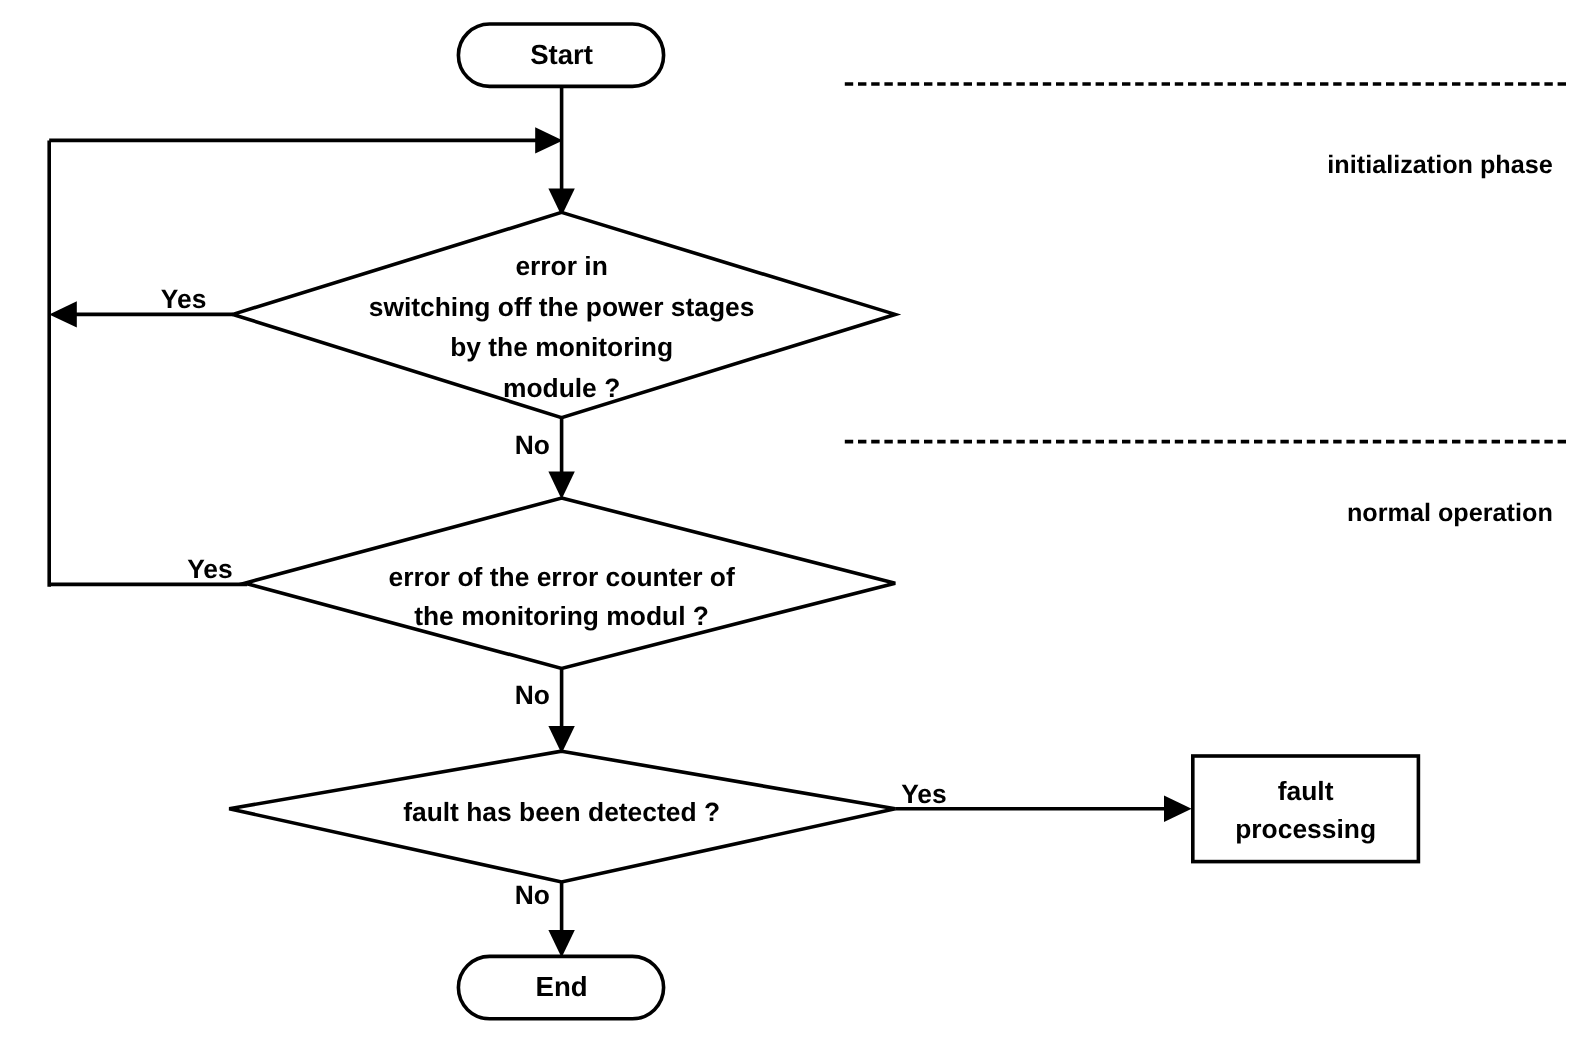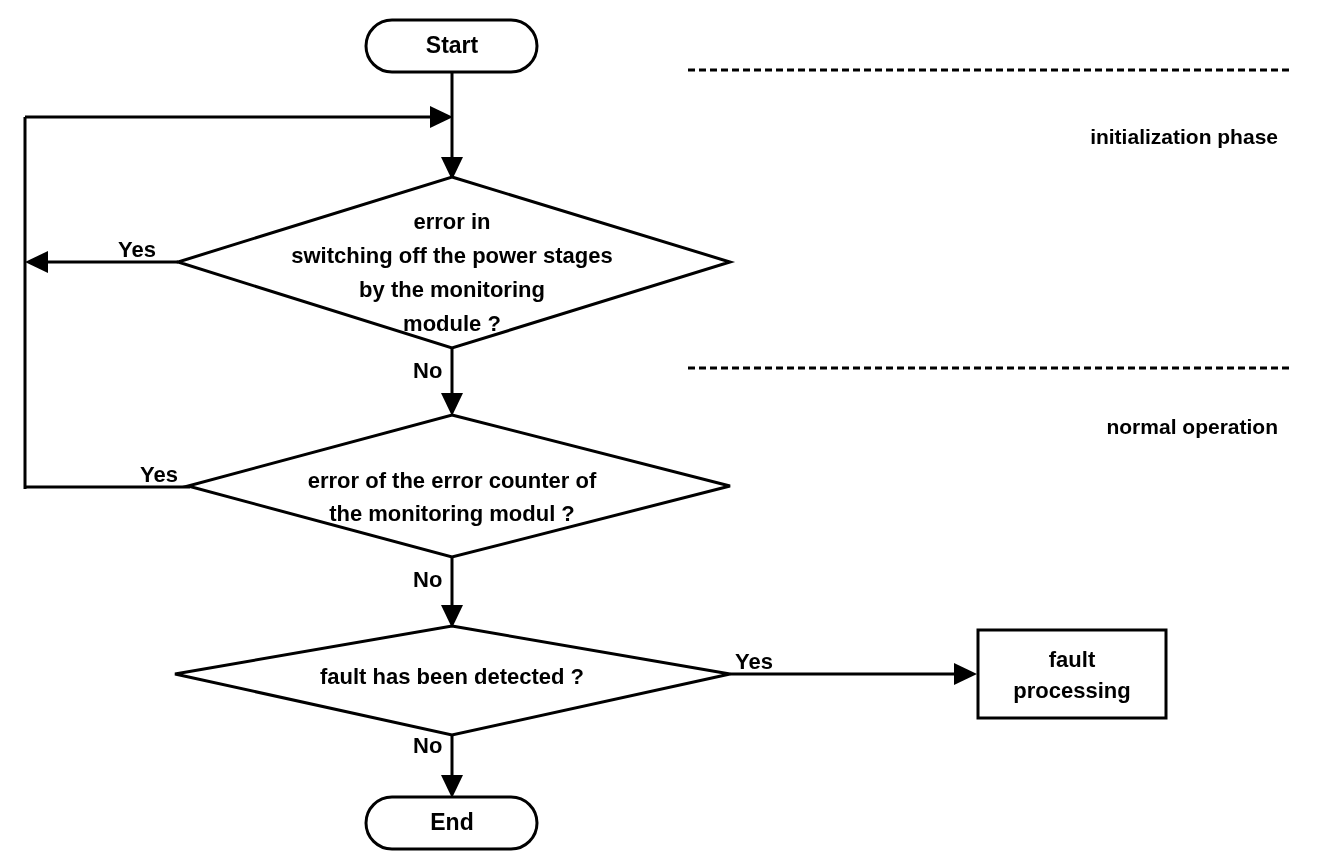--- a/index.html
+++ b/index.html
@@ -11,20 +11,21 @@
     width: 1328px;
     height: 866px;
     font-family: "Liberation Sans", sans-serif;
     overflow: hidden;
   }
   #canvas {
     position: relative;
     width: 1132px;
     height: 866px;
     background: #ffffff;
+    margin-left: 16px;
   }
   svg#flow {
     position: absolute;
     top: 0;
     left: 0;
     width: 1328px;
     height: 866px;
   }
   .shape-outline {
     fill: #ffffff;

